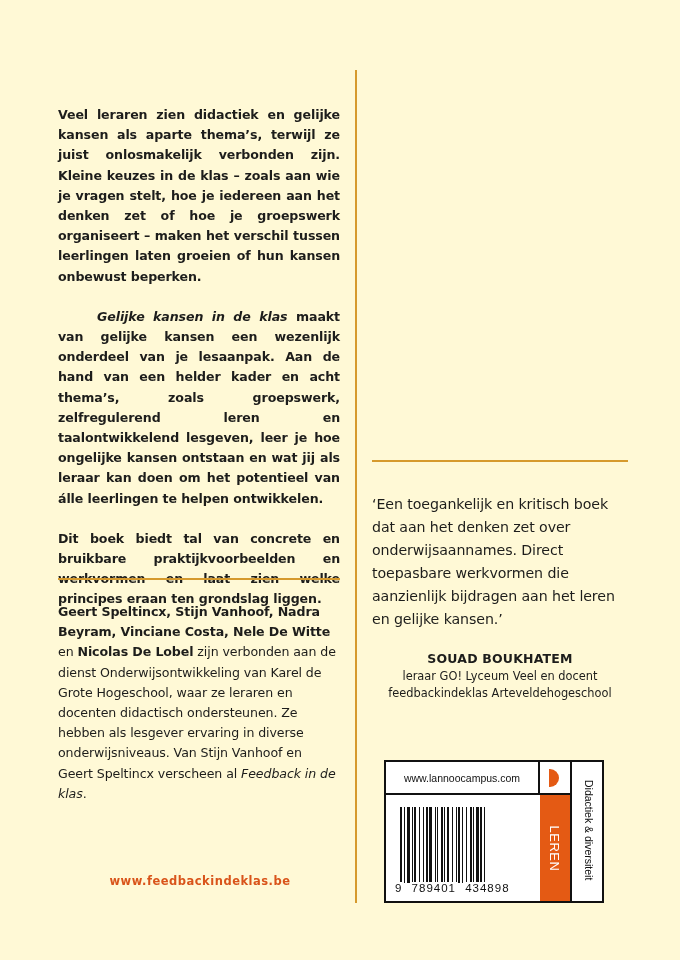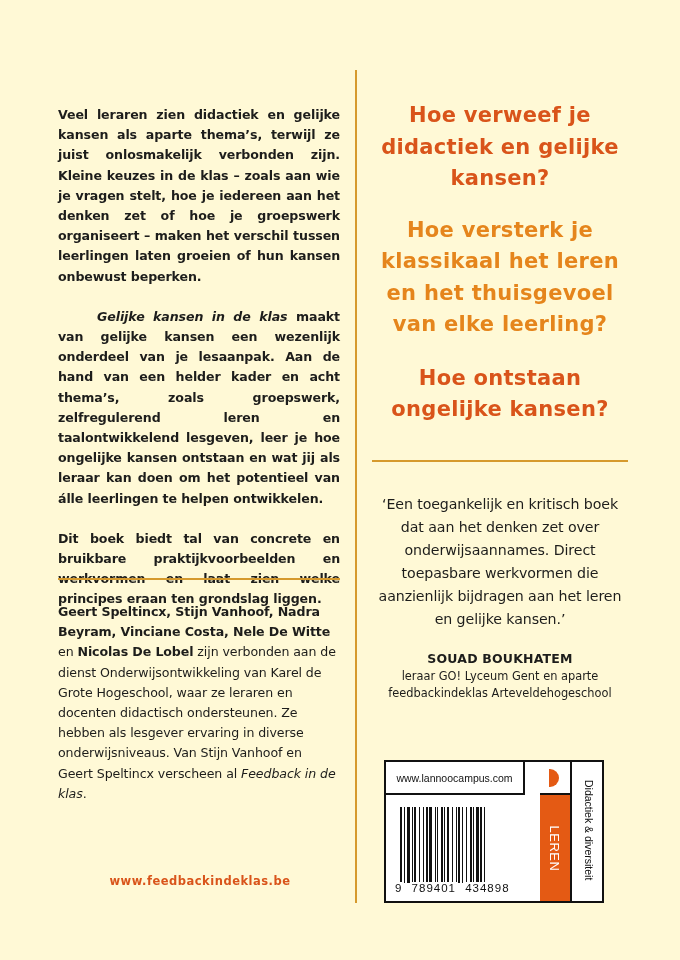--- a/index.html
+++ b/index.html
@@ -44,34 +44,34 @@
     .question {
       font-weight: bold; text-align: center;
       font-size: 21px; line-height: 31.5px; letter-spacing: 0.3px;
     }
     .q1 { color: #d9541a; margin-top: 0; }
     .q2 { color: #e5851c; margin-top: 20px; }
     .q3 { color: #d9541a; margin-top: 22px; }
     .hr-right { position: absolute; left: 372px; top: 460px; width: 256px; height: 2px; background: #d69a2d; }
     .quote {
       position: absolute; left: 372px; top: 493px; width: 256px;
-      text-align: center; font-size: 14.2px; line-height: 23px; color: #1d1d1b;
+      font-size: 14.2px; line-height: 23px; color: #1d1d1b;
       letter-spacing: -0.1px;
     }
     .reviewer { position: absolute; left: 372px; top: 650px; width: 256px; text-align: center; }
     .reviewer-name { font-weight: bold; font-size: 12.5px; line-height: 18px; letter-spacing: 0.2px; color: #1d1d1b; }
     .reviewer-role { font-size: 11.4px; line-height: 17px; color: #1d1d1b; }
 
     
     .barcode-box {
       position: absolute; left: 384px; top: 760px; width: 220px; height: 143px;
       background: #ffffff; border: 2px solid #111;
     }
     .bb-url-cell {
-      position: absolute; left: 0; top: 0; width: 139px; height: 33px;
+      position: absolute; left: 0; top: 0; width: 154px; height: 33px;
       border-right: 2px solid #111; border-bottom: 2px solid #111;
       display: flex; align-items: center; justify-content: center;
     }
     .bb-url { font-family: "Liberation Sans", sans-serif; font-size: 10.5px; color: #111; }
     .bb-logo-cell {
       position: absolute; left: 154px; top: 0; width: 32px; height: 33px;
       border-bottom: 2px solid #111; border-right: 2px solid #111;
       display: flex; align-items: center; justify-content: center;
     }
     .bb-logo { width: 10px; height: 18px; background: #e45a14; border-radius: 0 10px 10px 0; margin-left: -2px; }
@@ -115,33 +115,28 @@
   <div class="hr-left"></div>
 
   <div class="authors"><b>Geert Speltincx, Stijn Vanhoof, Nadra Beyram, Vinciane Costa, Nele De Witte</b><span> en </span><b>Nicolas De Lobel</b><span> zijn verbonden aan de dienst Onderwijsontwikkeling van Karel de Grote Hogeschool, waar ze leraren en docenten didactisch ondersteunen. Ze hebben als lesgever ervaring in diverse onderwijsniveaus. Van Stijn Vanhoof en Geert Speltincx verscheen al </span><em>Feedback in de klas</em><span>.</span></div>
 
   <div class="urls">
     <span class="url url-2">www.feedbackindeklas.be</span>
   </div>
 
   <div class="vline"></div>
 
-  <div class="right-col">
-    <div class="question q1">Hoe verweef je didactiek en gelijke kansen?</div>
-    <div class="question q2">Hoe versterk je klassikaal het leren en het thuisgevoel van elke leerling?</div>
-    <div class="question q3">Hoe ontstaan ongelijke kansen?</div>
-  </div>
 
   <div class="hr-right"></div>
 
   <div class="quote">‘Een toegankelijk en kritisch boek dat aan het denken zet over onderwijsaannames. Direct toepasbare werkvormen die aanzienlijk bijdragen aan het leren en gelijke kansen.’</div>
 
   <div class="reviewer">
     <div class="reviewer-name">SOUAD BOUKHATEM</div>
-    <div class="reviewer-role">leraar GO! Lyceum Gent en aparte</div>
+    <div class="reviewer-role">leraar GO! Lyceum Veel en docent</div>
     <div class="reviewer-role">feedbackindeklas Arteveldehogeschool</div>
   </div>
 
   <div class="barcode-box">
     <div class="bb-url-cell">
       <span class="bb-url">www.lannoocampus.com</span>
     </div>
     <div class="bb-logo-cell">
       <div class="bb-logo"></div>
     </div>

